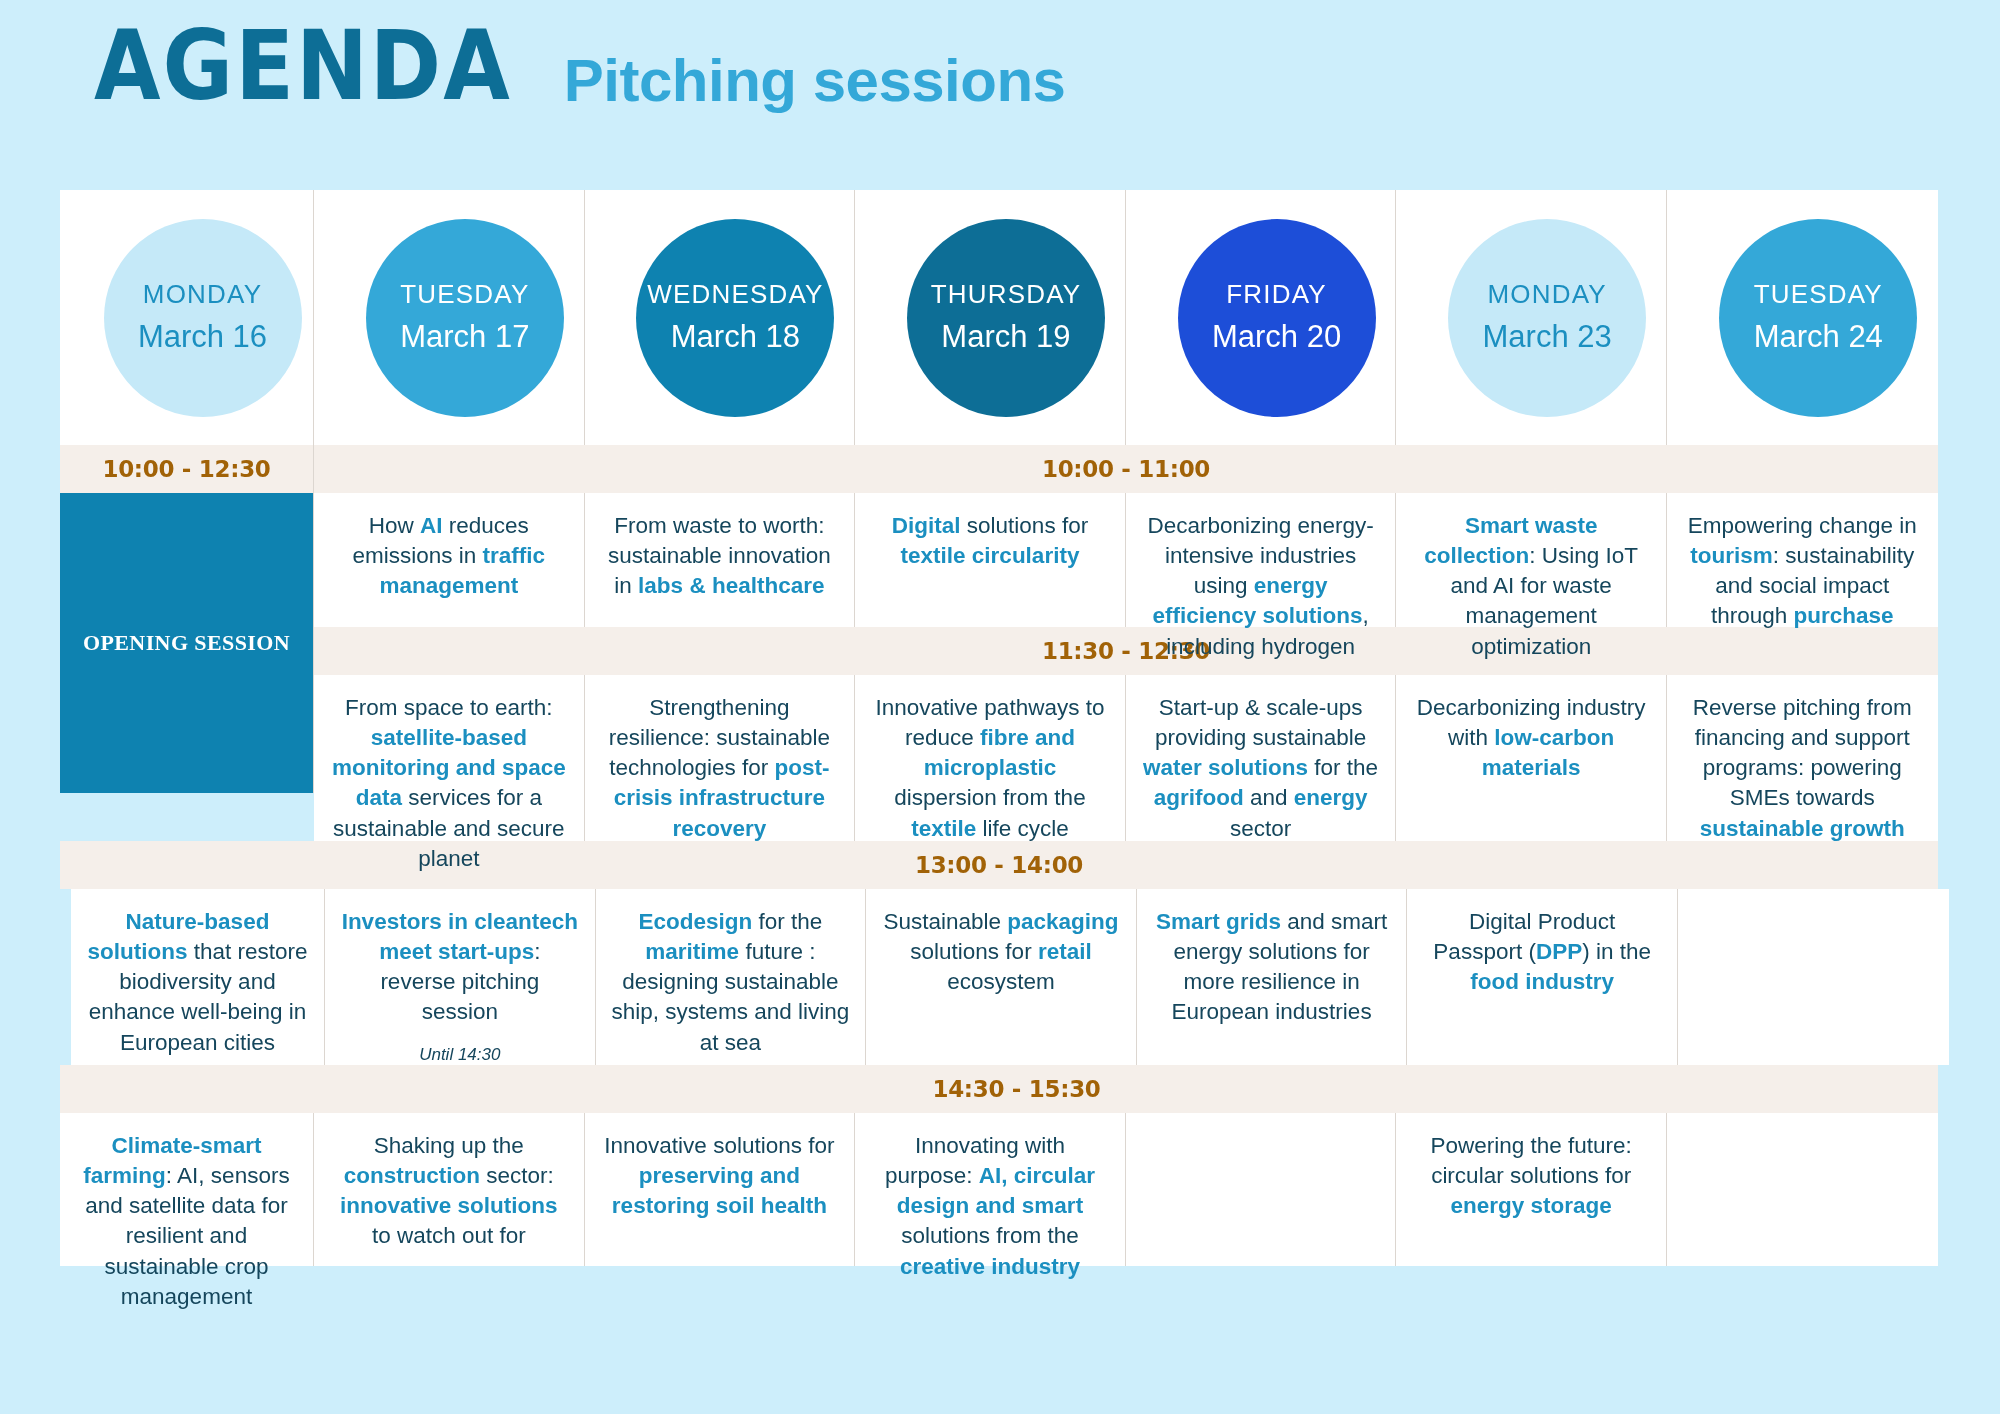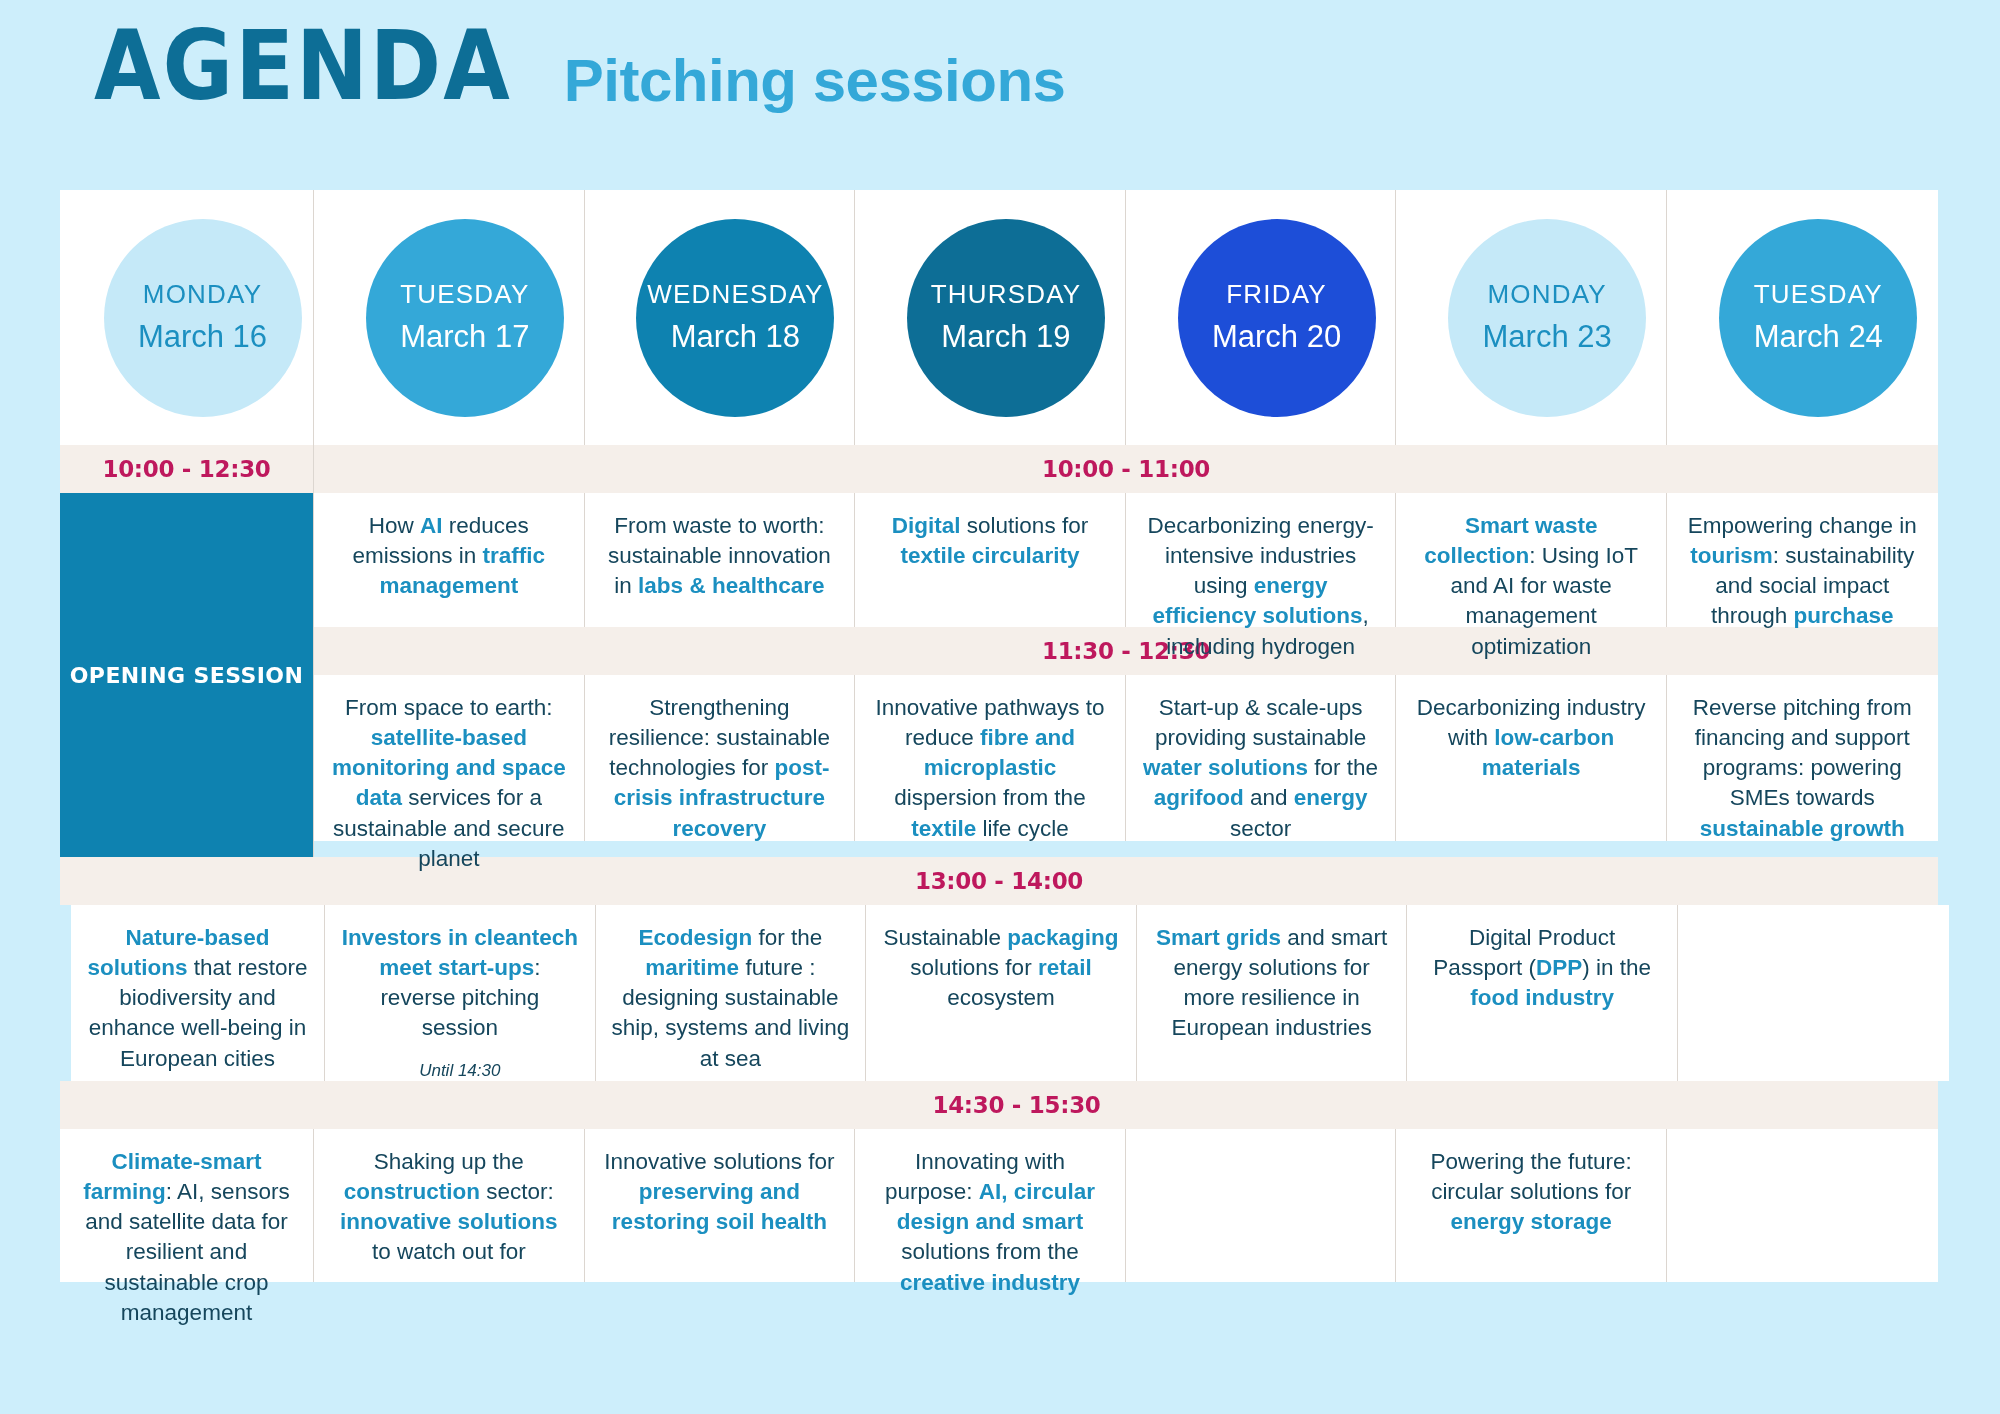--- a/index.html
+++ b/index.html
@@ -110,21 +110,21 @@
   
   .timeband {
     background: #f5efea;
     height: 48px;
     display: flex;
     align-items: center;
     justify-content: center;
     font-family: "DejaVu Sans", sans-serif;
     font-weight: bold;
     font-size: 23px;
-    color: #be185d;
+    color: #a16207;
     letter-spacing: -0.3px;
     border-right: 1.5px solid #dcd6d0;
     box-sizing: border-box;
   }
   .timeband:last-child { border-right: none; }
 
   
   .session {
     padding: 18px 16px 14px 16px;
     text-align: center;
@@ -220,21 +220,21 @@
           </div>
         </div>
       </div>
 
     <div class="row">
       <div class="timeband c0">10:00 - 12:30</div>
       <div class="timeband" style="flex:1 1 auto;">10:00 - 11:00</div>
     </div>
 
     <div class="blockrow">
-      <div class="opening col-left" style="height:364px;">OPENING SESSION</div>
+      <div class="opening col-left" style="height:300px;font-family:Liberation Serif, serif;">OPENING SESSION</div>
       <div class="col-right">
 
         <div class="bodyrow" id="srow1" style="height:134px;">
             <div class="cell session" style="flex: 0 0 270.6px; width: 270.6px;"><span>How <b>AI</b> reduces emissions in <b>traffic management</b></span></div>
             <div class="cell session" style="flex: 0 0 270.6px; width: 270.6px;"><span>From waste to worth: sustainable innovation in <b>labs &amp; healthcare</b></span></div>
             <div class="cell session" style="flex: 0 0 270.6px; width: 270.6px;"><span><b>Digital</b> solutions for <b>textile circularity</b></span></div>
             <div class="cell session" style="flex: 0 0 270.6px; width: 270.6px;"><span>Decarbonizing energy-intensive industries using <b>energy efficiency solutions</b>, including hydrogen</span></div>
             <div class="cell session" style="flex: 0 0 270.6px; width: 270.6px;"><span><b>Smart waste collection</b>: Using IoT and AI for waste management optimization</span></div>
             <div class="cell session" style="flex: 0 0 270.6px; width: 270.6px;"><span>Empowering change in <b>tourism</b>: sustainability and social impact through <b>purchase</b></span></div>
           </div>

